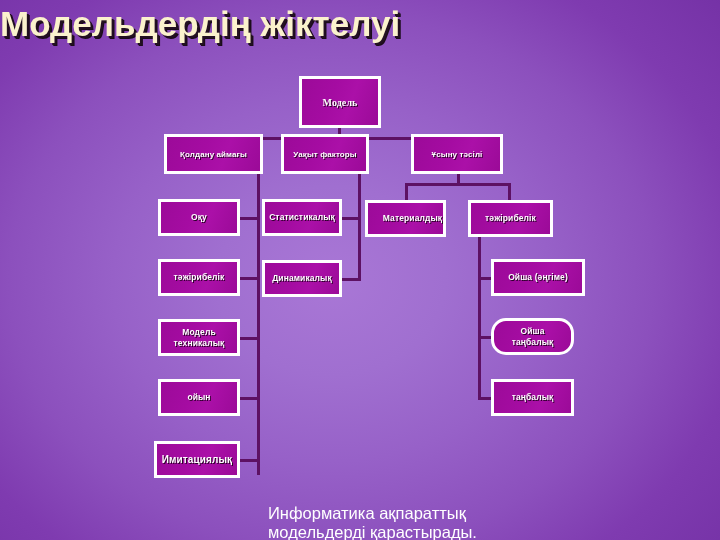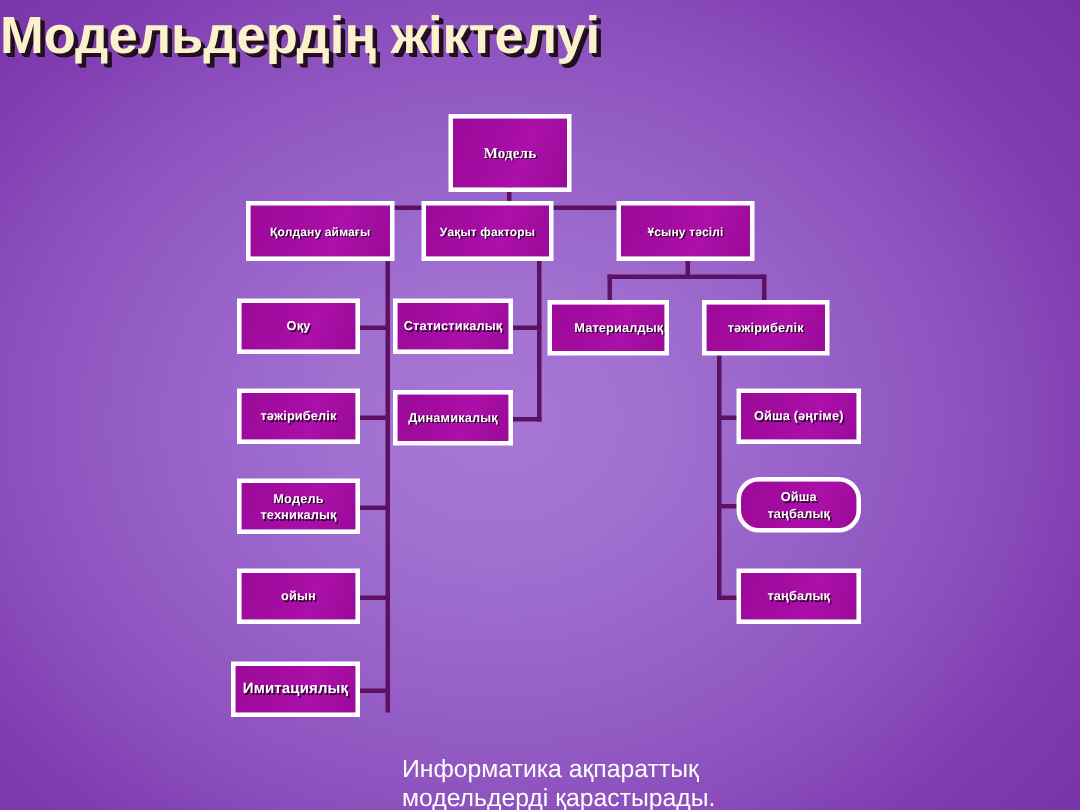--- a/index.html
+++ b/index.html
@@ -169,21 +169,21 @@
       <span class="nlabel">Динамикалық</span>
     </div>
 
     <div class="node" style="left:365px; top:200px; width:81px; height:37px; font-size:8.5px;padding-left:14px;">
       <span class="nlabel">Материалдық</span>
     </div>
     <div class="node" style="left:468px; top:200px; width:85px; height:37px; font-size:8.5px;">
       <span class="nlabel">тәжірибелік</span>
     </div>
 
-    <div class="node" style="left:491px; top:259px; width:83px; height:37px; font-size:8.5px;">
+    <div class="node" style="left:491px; top:259px; width:94px; height:37px; font-size:8.5px;">
       <span class="nlabel">Ойша (әңгіме)</span>
     </div>
     <div class="node" style="left:491px; top:318px; width:83px; height:37px; font-size:8.5px;border-radius:15px;">
       <span class="nlabel">
         <span>Ойша</span><br>
         <span>таңбалық</span>
       </span>
     </div>
     <div class="node" style="left:491px; top:379px; width:83px; height:37px; font-size:8.5px;">
       <span class="nlabel">таңбалық</span>

